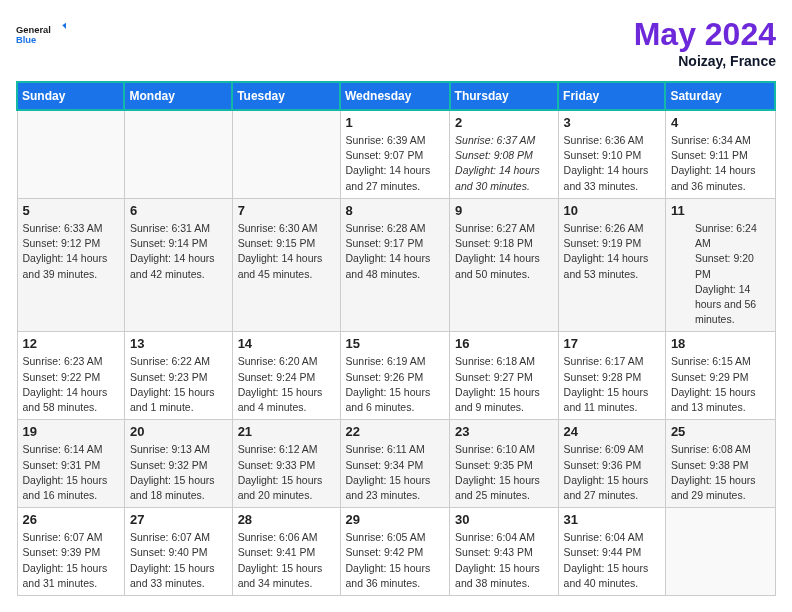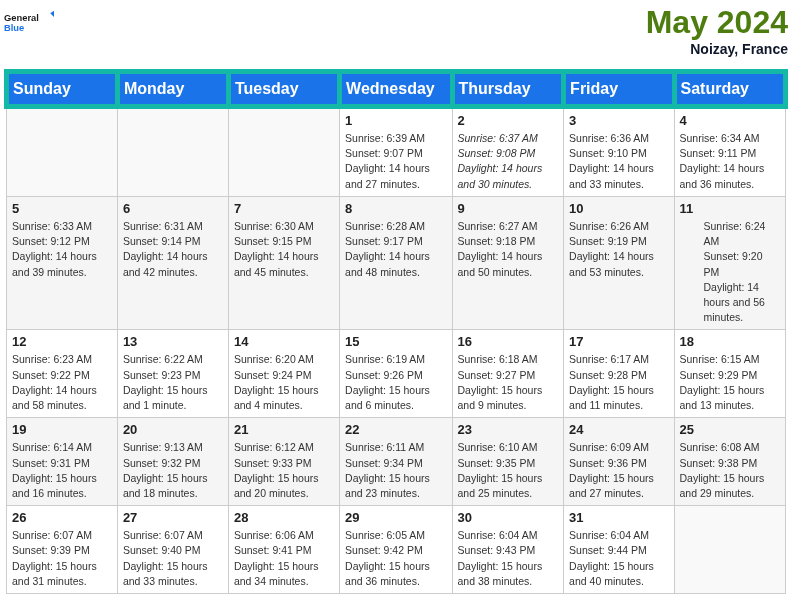--- a/index.html
+++ b/index.html
@@ -4,60 +4,60 @@
   <style>
     * { box-sizing: border-box; margin: 0; padding: 0; }
     body {
       font-family: Arial, sans-serif;
       background: #fff;
       width: 792px;
       min-height: 612px;
     }
     .page {
       width: 792px;
-      padding: 4px;
+      padding: 16px;
       background: #fff;
     }
     .header {
       display: flex;
       justify-content: space-between;
       align-items: flex-start;
       margin-bottom: 12px;
     }
     .logo {
       display: flex;
       align-items: center;
       gap: 4px;
     }
     .title-block {
       text-align: right;
     }
     .month-year {
       font-size: 32px;
       font-weight: bold;
-      color: #4d7c0f;
+      color: #6d28d9;
     }
     .location {
       font-size: 14px;
       color: #0f172a;
       font-weight: bold;
     }
     .calendar-table {
       width: 100%;
       border-collapse: collapse;
       font-size: 11px;
     }
     .calendar-table thead th {
       background: #1a73e8;
       color: #fff;
       padding: 6px 4px;
       text-align: left;
-      font-size: 16px;
+      font-size: 12px;
       font-weight: bold;
-      border: 5px solid #14b8a6;
+      border: 2px solid #14b8a6;
     }
     .calendar-table tbody td {
       border: 1px solid #ccc;
       vertical-align: top;
       padding: 4px 5px;
       width: 113px;
       min-height: 80px;
       background: #fff;
     }
     .calendar-table tbody tr:nth-child(even) td {

